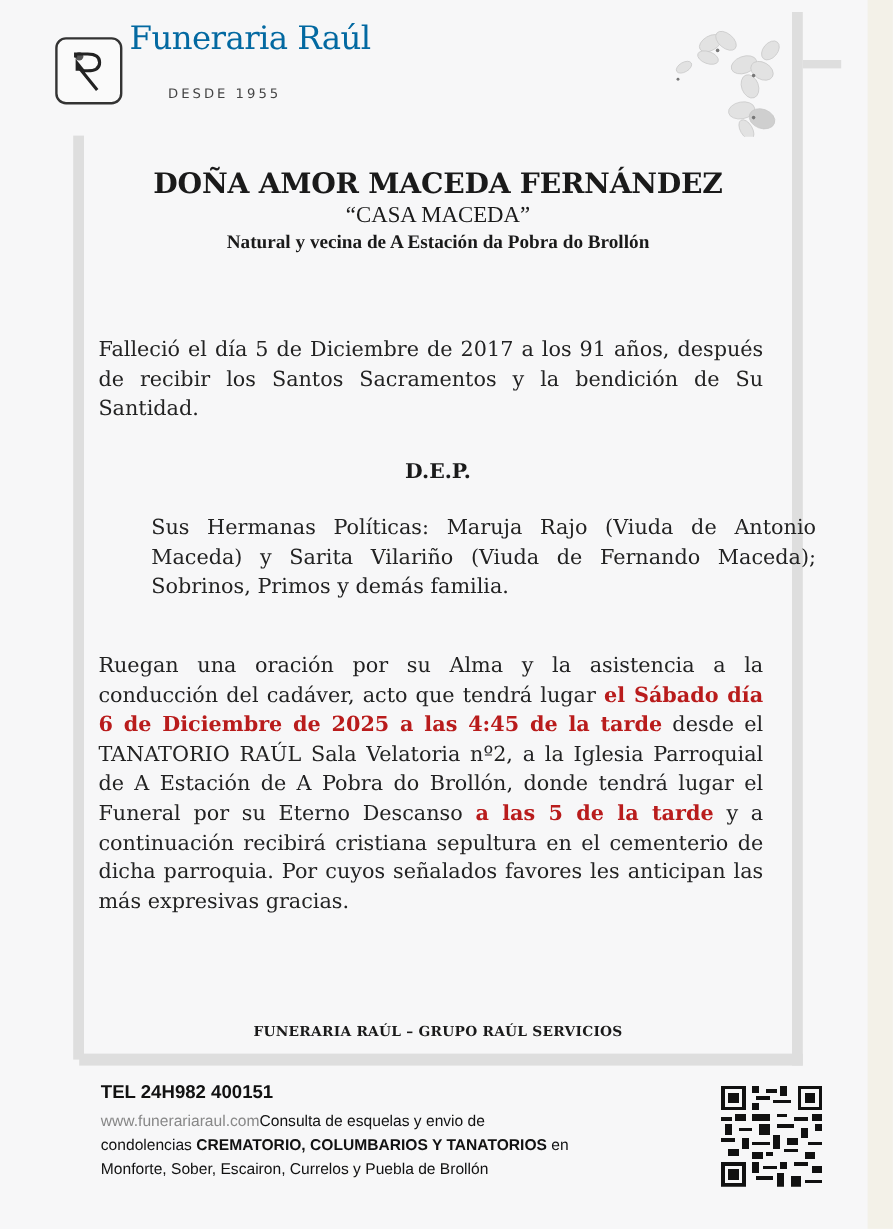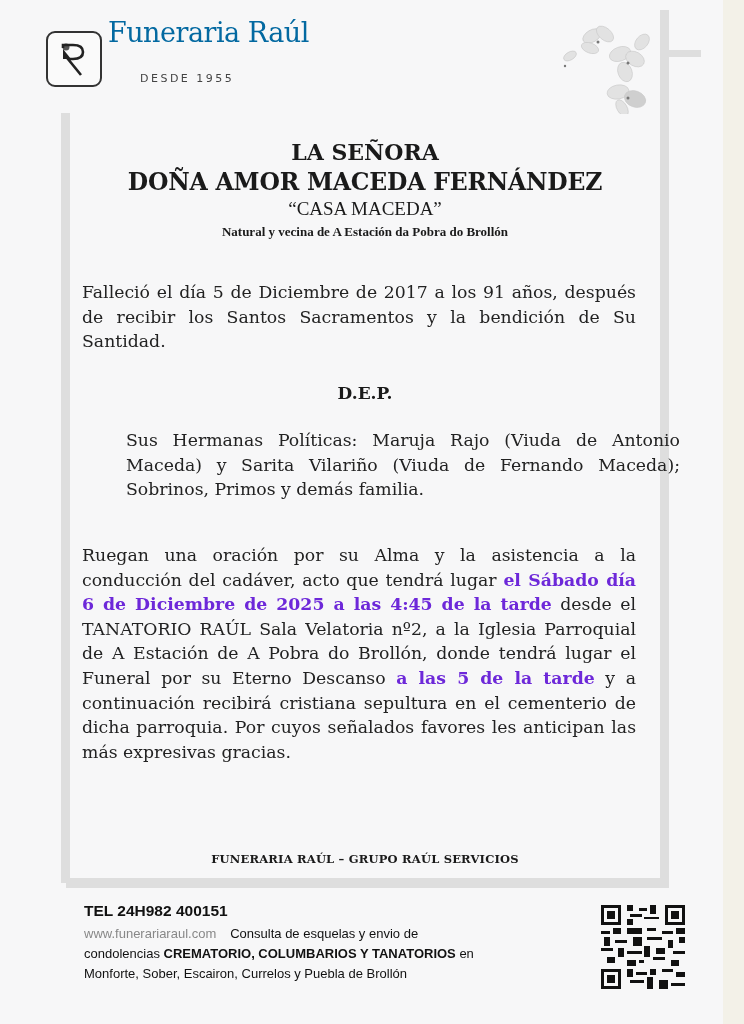--- a/index.html
+++ b/index.html
@@ -34,41 +34,41 @@
   .bar { position: absolute; background: #dedede; }
   .bar-left { left: 61px; top: 113px; width: 9px; height: 770px; }
   .bar-right { left: 660px; top: 10px; width: 9px; height: 878px; }
   .bar-cross { left: 669px; top: 50px; width: 32px; height: 7px; }
   .bar-bottom { left: 66px; top: 878px; width: 603px; height: 10px; }
   
   .content { position: absolute; left: 80px; top: 138px; width: 570px; }
   .t-title { text-align: center; font-weight: bold; font-size: 22px; line-height: 29px; white-space: nowrap; }
   .t-name { text-align: center; font-weight: bold; font-size: 23.5px; line-height: 31px; white-space: nowrap; letter-spacing: -0.2px; }
   .t-nick { text-align: center; font-family: "Liberation Serif", serif; font-size: 19px; line-height: 22px; }
-  .t-origin { text-align: center; font-family: "Liberation Serif", serif; font-weight: bold; font-size: 13px; line-height: 24px; }
+  .t-origin { text-align: center; font-family: "Liberation Serif", serif; font-weight: bold; font-size: 16px; line-height: 24px; }
   .para {
     position: absolute; left: 82px; width: 554px;
     font-family: "DejaVu Serif", serif; font-size: 17.3px; line-height: 24.6px;
     text-align: justify; color: #222;
     font-weight: 300;
   }
-  .para b { font-weight: bold; color: #6d28d9; }
+  .para b { font-weight: bold; color: #b91c1c; }
   .p1 { top: 280px; }
   .dep { position: absolute; left: 80px; width: 570px; top: 383px; text-align: center; font-weight: bold; font-size: 17px; }
   .p2 { top: 428px; margin-left: 44px; }
   .p3 { top: 543px; }
   .footer-line {
     position: absolute; left: 80px; width: 570px; top: 852px; text-align: center;
     font-weight: bold; font-size: 11.5px; letter-spacing: 0.2px;
   }
   .contact { position: absolute; left: 84px; top: 902px; font-family: "Liberation Sans", sans-serif; color: #111; }
   .tel { font-weight: bold; font-size: 15.5px; white-space: nowrap; }
   .tel .num { }
   .line { font-size: 13px; line-height: 20px; white-space: nowrap; }
-  .web { color: #888; margin-right: 14px; }
+  .web { color: #888; margin-right: 0; }
   .qr { position: absolute; left: 600px; top: 905px; width: 86px; height: 84px; }
 </style>
 </head>
 <body>
 
 <div class="cream-edge"></div>
 
 <div class="logo-box">
   <svg width="34" height="40" viewBox="0 0 34 40">
     <circle cx="9" cy="8" r="3.5" fill="#555"></circle>
@@ -100,21 +100,20 @@
       <circle cx="15" cy="52" r="1.2"></circle>
     </g>
 </svg>
 
 <div class="bar bar-left"></div>
 <div class="bar bar-right"></div>
 <div class="bar bar-cross"></div>
 <div class="bar bar-bottom"></div>
 
 <div class="content">
-  <div class="t-title">LA SEÑORA</div>
   <div class="t-name">DOÑA AMOR MACEDA FERNÁNDEZ</div>
   <div class="t-nick">“CASA MACEDA”</div>
   <div class="t-origin">Natural y vecina de A Estación da Pobra do Brollón</div>
 </div>
 
 <div class="para p1">Falleció el día 5 de Diciembre de 2017 a los 91 años, después de recibir los Santos Sacramentos y la bendición de Su Santidad.</div>
 <div class="dep">D.E.P.</div>
 <div class="para p2">Sus Hermanas Políticas: Maruja Rajo (Viuda de Antonio Maceda) y Sarita Vilariño (Viuda de Fernando Maceda); Sobrinos, Primos y demás familia.</div>
 <div class="para p3"><span>Ruegan una oración por su Alma y la asistencia a la conducción del cadáver, acto que tendrá lugar </span><b>el Sábado día 6 de Diciembre de 2025 a las 4:45 de la tarde</b><span> desde el TANATORIO RAÚL Sala Velatoria nº2, a la Iglesia Parroquial de A Estación de A Pobra do Brollón, donde tendrá lugar el Funeral por su Eterno Descanso </span><b>a las 5 de la tarde</b><span> y a continuación recibirá cristiana sepultura en el cementerio de dicha parroquia. Por cuyos señalados favores les anticipan las más expresivas gracias.</span></div>
 

